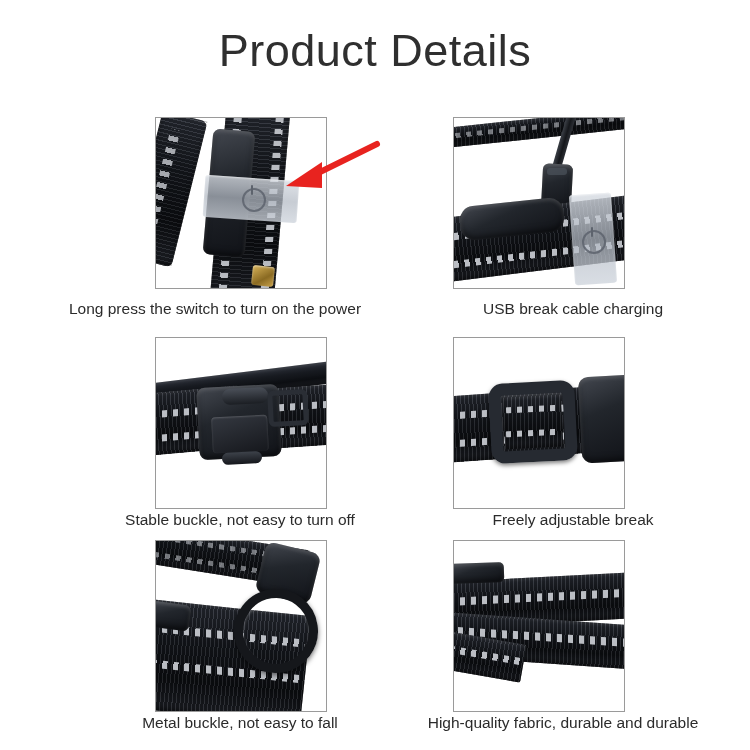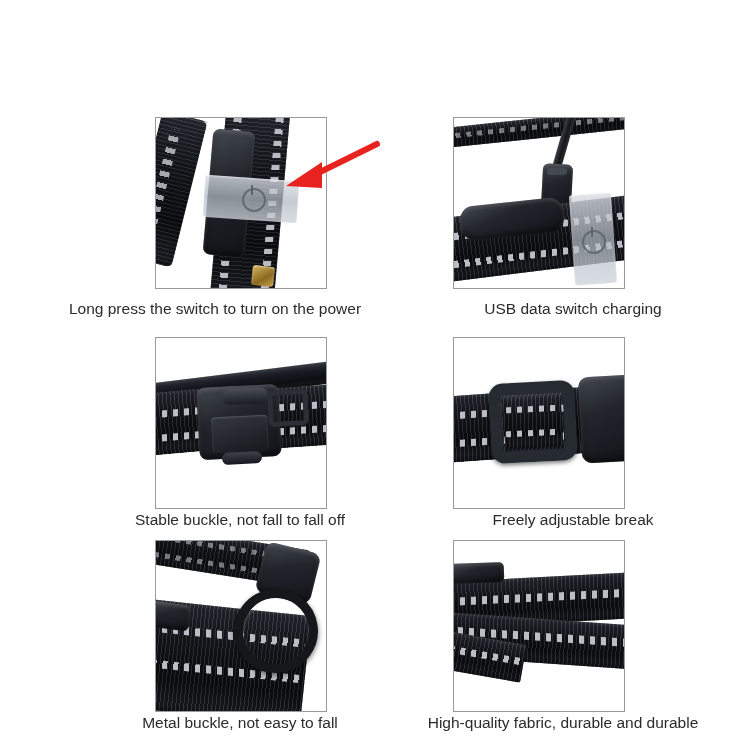--- a/index.html
+++ b/index.html
@@ -95,20 +95,21 @@
     position:absolute;
     width:2px;height:10px;background:#5d636d;border-radius:1px;
   }
   .arrow-svg{position:absolute;overflow:visible;}
 </style>
 </head>
 <body>
 
 <div class="page">
 
+  <div class="page-title">Product Details</div>
 
   <div class="grid">
 
     <div class="cell">
       <div class="panel" style="left:155px;top:117px;width:170px;height:170px;">
         <div class="photo">
 
           <div class="strap" style="left:-12px;top:-4px;width:46px;height:150px;transform:rotate(14deg);border-radius:6px;">
             <div class="ribs-v"></div>
           </div>
@@ -168,21 +169,21 @@
           <div class="reflect-row" style="left:-12px;top:104px;width:205px;height:7px;transform:rotate(-7deg);"></div>
           <div class="reflect-row" style="left:-12px;top:132px;width:205px;height:7px;transform:rotate(-7deg);"></div>
 
           <div class="plastic" style="left:6px;top:84px;width:104px;height:34px;border-radius:14px;transform:rotate(-6deg);"></div>
 
           <div class="sleeve" style="left:118px;top:76px;width:42px;height:90px;transform:rotate(-4deg);"></div>
           <div class="pwr-ring" style="left:128px;top:112px;"></div>
           <div class="pwr-bar" style="left:137px;top:109px;"></div>
         </div>
       </div>
-      <div class="caption" style="left:403px;top:300px;width:340px;">USB data switch charging</div>
+      <div class="caption" style="left:403px;top:300px;width:340px;">USB break cable charging</div>
     </div>
 
     <div class="cell">
       <div class="panel" style="left:155px;top:337px;width:170px;height:170px;">
         <div class="photo">
 
           <div class="strap" style="left:-18px;top:34px;width:212px;height:22px;transform:rotate(-7deg);border-radius:11px;"></div>
 
           <div class="strap" style="left:-20px;top:52px;width:104px;height:62px;transform:rotate(-5deg);">
             <div class="ribs"></div>
@@ -202,21 +203,21 @@
                box-shadow:inset 0 1px 2px rgba(255,255,255,.2);"></div>
 
           <div style="position:absolute;left:66px;top:50px;width:46px;height:16px;border-radius:8px;
                background:linear-gradient(180deg,#4a4f58,#1b1e23);transform:rotate(-3deg);"></div>
           <div style="position:absolute;left:112px;top:52px;width:30px;height:26px;border-radius:6px;
                border:5px solid #2a2e35;transform:rotate(-3deg);"></div>
           <div style="position:absolute;left:66px;top:114px;width:40px;height:12px;border-radius:6px;
                background:linear-gradient(180deg,#3d424a,#15171c);transform:rotate(-3deg);"></div>
         </div>
       </div>
-      <div class="caption" style="left:55px;top:511px;width:370px;">Stable buckle, not fall to fall off</div>
+      <div class="caption" style="left:55px;top:511px;width:370px;">Stable buckle, not easy to turn off</div>
     </div>
 
     <div class="cell">
       <div class="panel" style="left:453px;top:337px;width:170px;height:170px;">
         <div class="photo">
 
           <div class="strap" style="left:-20px;top:52px;width:215px;height:66px;transform:rotate(-4deg);">
             <div class="ribs"></div>
           </div>
           <div class="reflect-row" style="left:-16px;top:68px;width:210px;height:7px;transform:rotate(-4deg);"></div>

